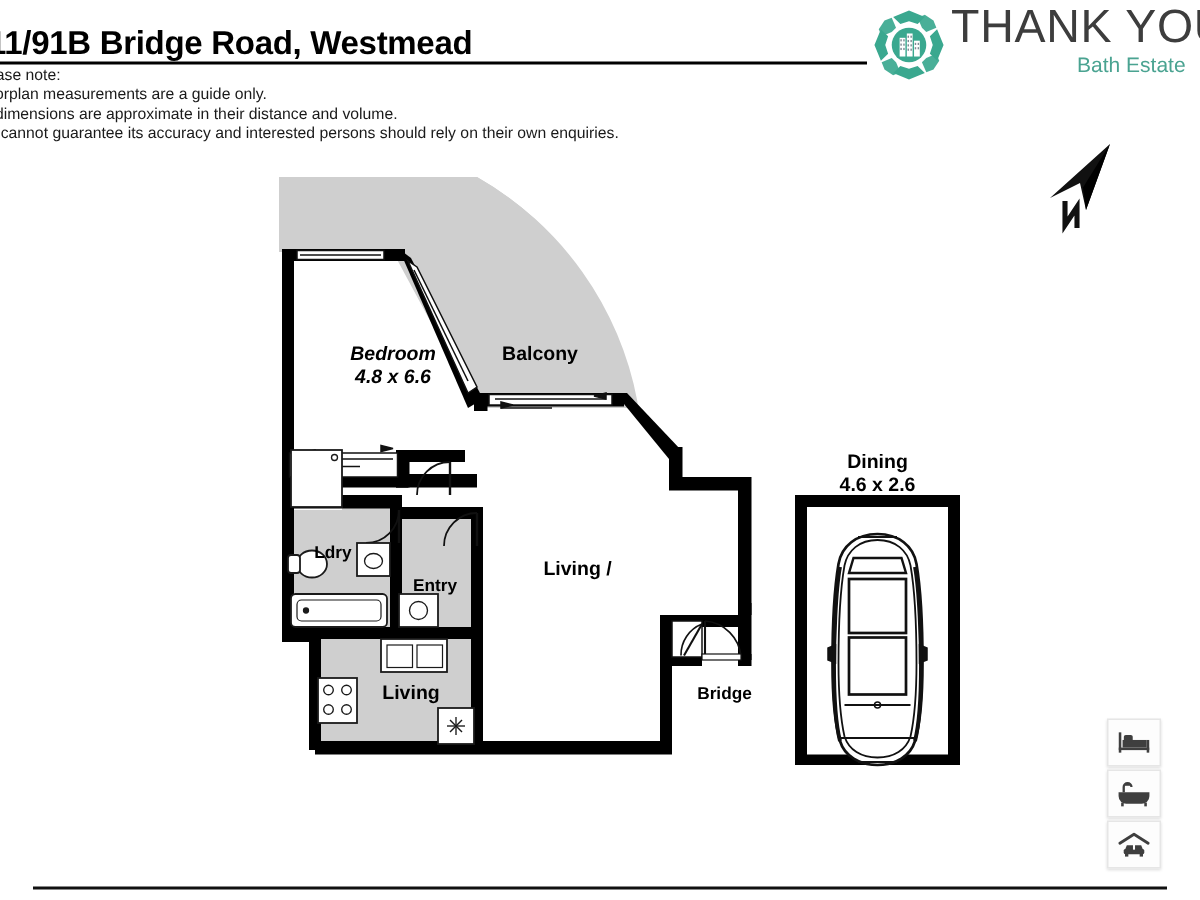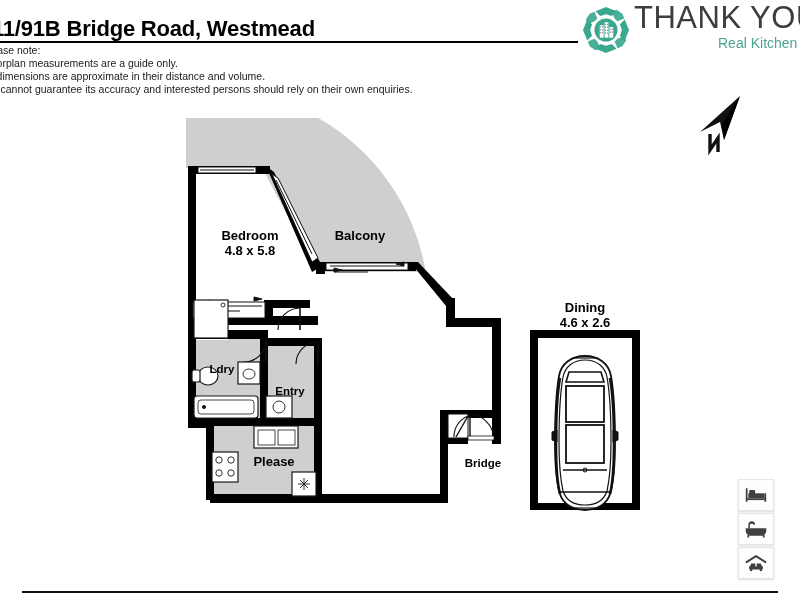--- a/index.html
+++ b/index.html
@@ -121,21 +121,21 @@
           <rect x="48" y="55" width="2" height="3"></rect>
             <rect x="52" y="55" width="2" height="3"></rect>
           <rect x="58" y="47" width="2" height="3"></rect>
             <rect x="62" y="47" width="2" height="3"></rect>
           <rect x="58" y="53" width="2" height="3"></rect>
             <rect x="62" y="53" width="2" height="3"></rect>
         </g>
       </svg>
     </div>
     <div class="logo-text">THANK YOU</div>
-    <div class="logo-sub">Real Kitchen</div>
+    <div class="logo-sub">Bath Estate</div>
   </div>
 
   <div class="compass">
     <svg width="56" height="68" viewBox="0 0 56 68">
       <path d="M46 4 L30 48 L26 30 L6 40 Z" fill="#111"></path>
       <path d="M46 4 L30 48 L28 33 Z" fill="#000"></path>
       <path d="M16 42 L16 58 L24 46 L24 60" stroke="#111" stroke-width="3.4" fill="none" stroke-linejoin="miter"></path>
     </svg>
   </div>
 
@@ -322,42 +322,43 @@
         <path d="M560 378 c-3 16 -4 50 -4 66 c0 18 1 38 4 50" stroke="#111" stroke-width="2.6" fill="none"></path>
         <path d="M610 378 c3 16 4 50 4 66 c0 18 -1 38 -4 50" stroke="#111" stroke-width="2.6" fill="none"></path>
         <circle cx="585" cy="470" r="2" fill="none" stroke="#111" stroke-width="1"></circle>
         <path d="M572 358 l26 0" stroke="#111" stroke-width="1.2"></path>
         <path d="M572 508 l26 0" stroke="#111" stroke-width="1.2"></path>
       </g>
 
     </svg>
   </div>
 
-  <div class="rlabel" style="left:180px;top:228px;width:140px;">
+  <div class="rlabel" style="left:192px;top:228px;width:140px;font-style:italic;">
     <span class="nm">Bedroom</span>
-    <span class="dm">4.8 x 5.8</span>
+    <span class="dm">4.8 x 6.6</span>
   </div>
 
   <div class="rlabel" style="left:300px;top:228px;width:120px;">
     <span class="nm">Balcony</span>
   </div>
 
   <div class="rlabel sm" style="left:182px;top:362px;width:80px;">
     <span class="nm">Ldry</span>
   </div>
 
   <div class="rlabel sm" style="left:250px;top:384px;width:80px;">
     <span class="nm">Entry</span>
   </div>
 
   <div class="rlabel" style="left:320px;top:371px;width:130px;">
+    <span class="nm">Living /</span>
   </div>
 
   <div class="rlabel" style="left:208px;top:454px;width:132px;">
-    <span class="nm">Please</span>
+    <span class="nm">Living</span>
   </div>
 
   <div class="rlabel sm" style="left:440px;top:456px;width:86px;">
     <span class="nm">Bridge</span>
   </div>
 
   <div class="rlabel" style="left:525px;top:300px;width:120px;">
     <span class="nm">Dining</span>
     <span class="dm">4.6 x 2.6</span>
   </div>

